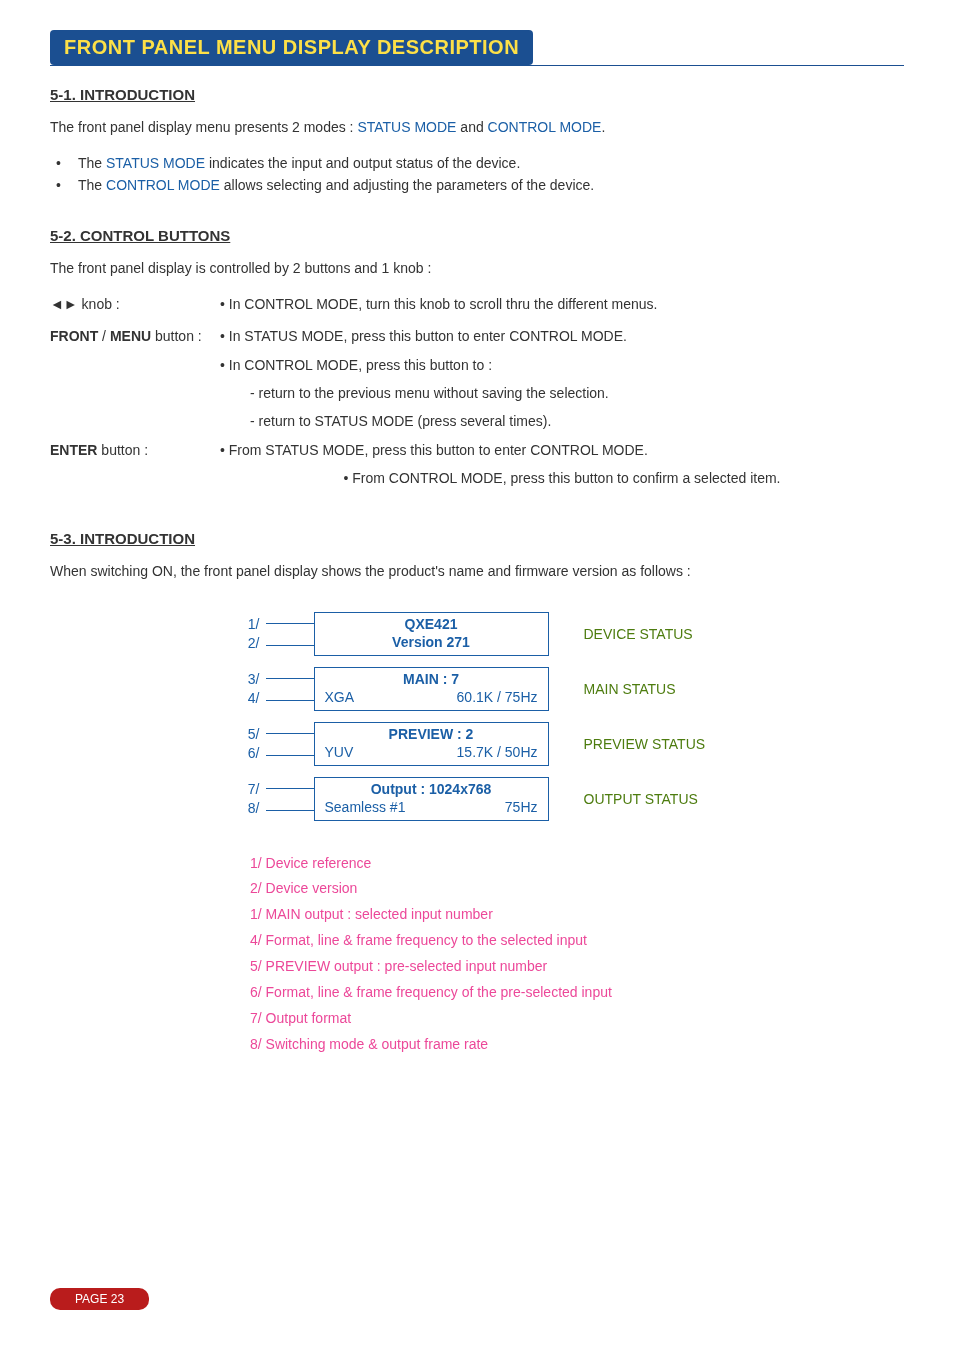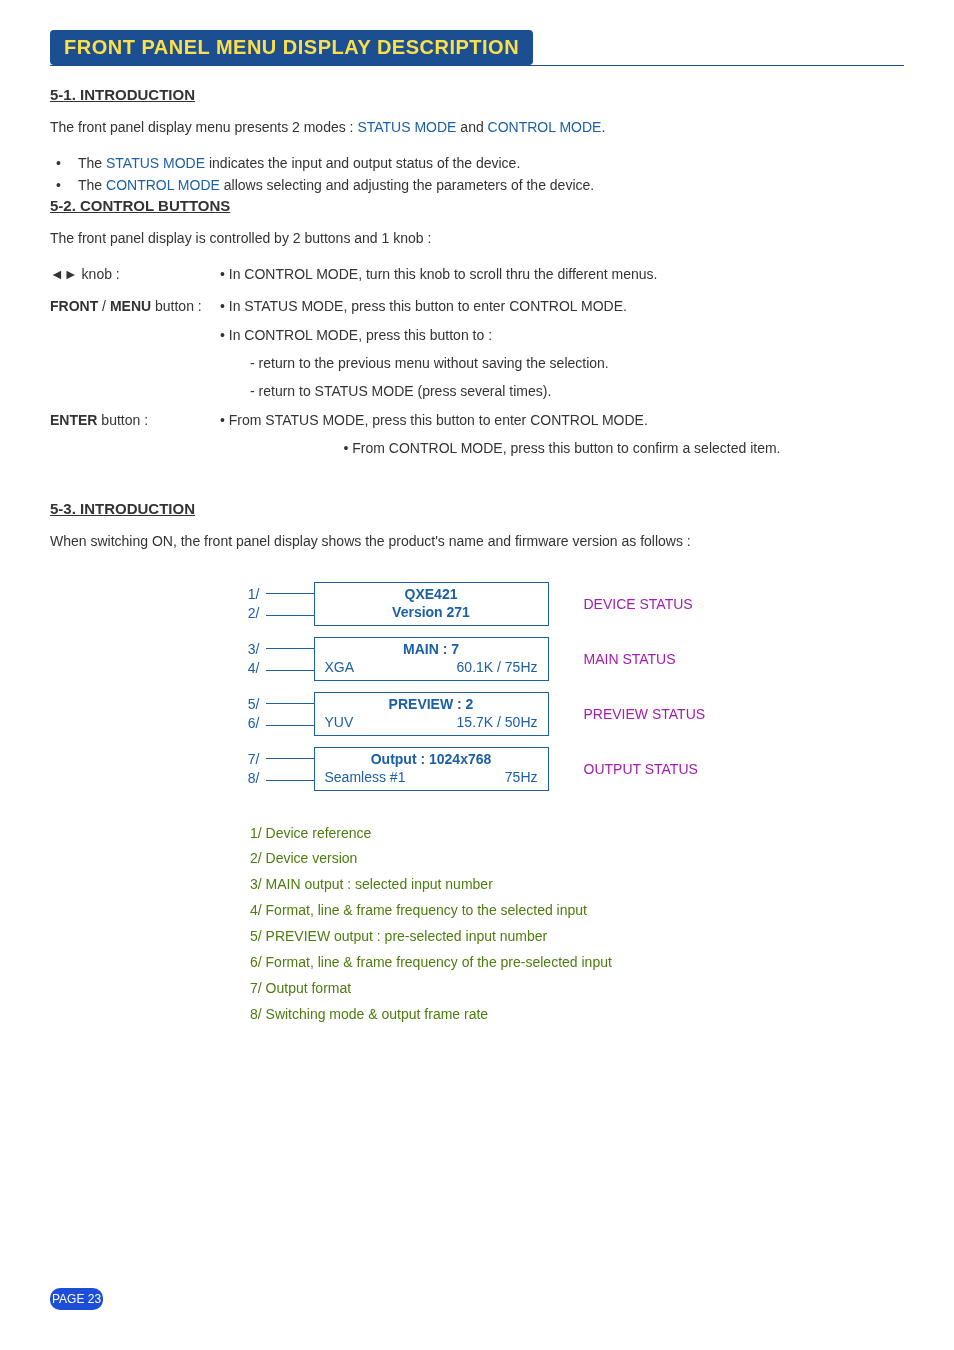--- a/index.html
+++ b/index.html
@@ -39,20 +39,21 @@
     margin-bottom: 14px;
   }
   .body-text {
     font-size: 14px;
     line-height: 1.5;
     margin-bottom: 14px;
   }
   .bullet-list {
     list-style: none;
     padding-left: 0;
+    margin-bottom: 30px;
   }
   .bullet-list li {
     position: relative;
     padding-left: 28px;
     line-height: 1.6;
   }
   .bullet-list li::before {
     content: "•";
     position: absolute;
     left: 6px;
@@ -129,36 +130,36 @@
     justify-content: space-between;
     width: 100%;
   }
   .diag-box .rowc {
     text-align: center;
     font-weight: bold;
   }
   .diag-side {
     width: 180px;
     padding-left: 35px;
-    color: #a21caf;
+    color: #4d7c0f;
     font-size: 14px;
   }
   .legend {
     margin-left: 200px;
-    color: #4d7c0f;
+    color: #ec4899;
     font-size: 14px;
     line-height: 1.85;
   }
   .page-badge {
     position: absolute;
     left: 50px;
     bottom: 40px;
-    background: #1d4ed8;
+    background: #b91c1c;
     color: #fff;
-    padding: 4px 2px;
+    padding: 4px 25px;
     border-radius: 10px;
     font-size: 12px;
   }
 </style>
 </head>
 <body>
 
 <div class="page">
 
   <div class="title-banner">FRONT PANEL MENU DISPLAY DESCRIPTION</div>
@@ -297,21 +298,21 @@
         </div>
         <div class="diag-side">OUTPUT STATUS</div>
       </div>
     </div>
   </div>
 
   
   <div class="legend">
     <div>1/ Device reference</div>
     <div>2/ Device version</div>
-    <div>3/ MAIN output : selected input number</div>
+    <div>1/ MAIN output : selected input number</div>
     <div>4/ Format, line &amp; frame frequency to the selected input</div>
     <div>5/ PREVIEW output : pre-selected input number</div>
     <div>6/ Format, line &amp; frame frequency of the pre-selected input</div>
     <div>7/ Output format</div>
     <div>8/ Switching mode &amp; output frame rate</div>
   </div>
 
 </div>
 
 <div class="page-badge">PAGE 23</div>

